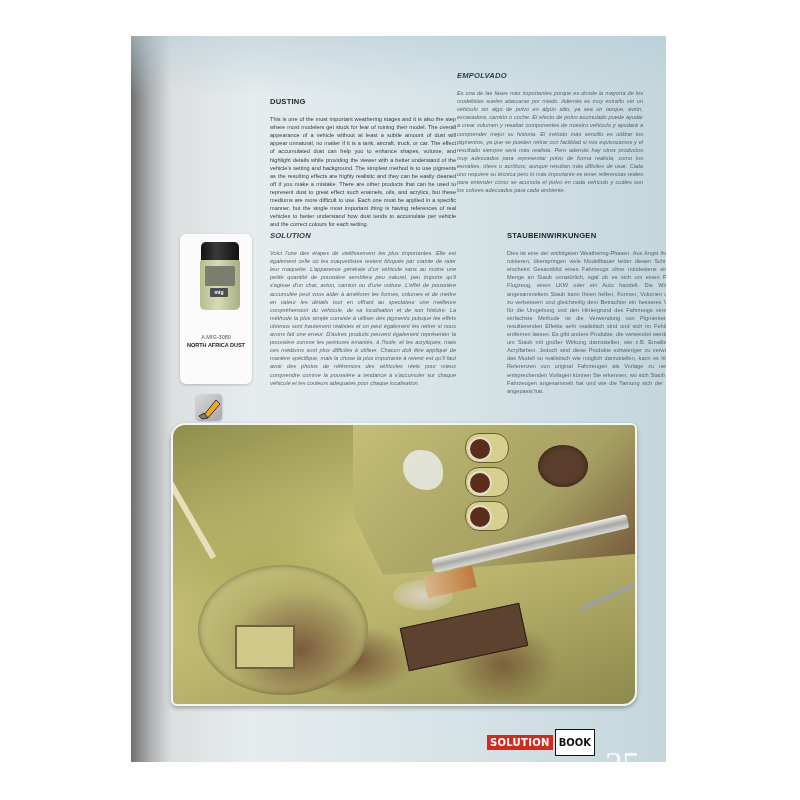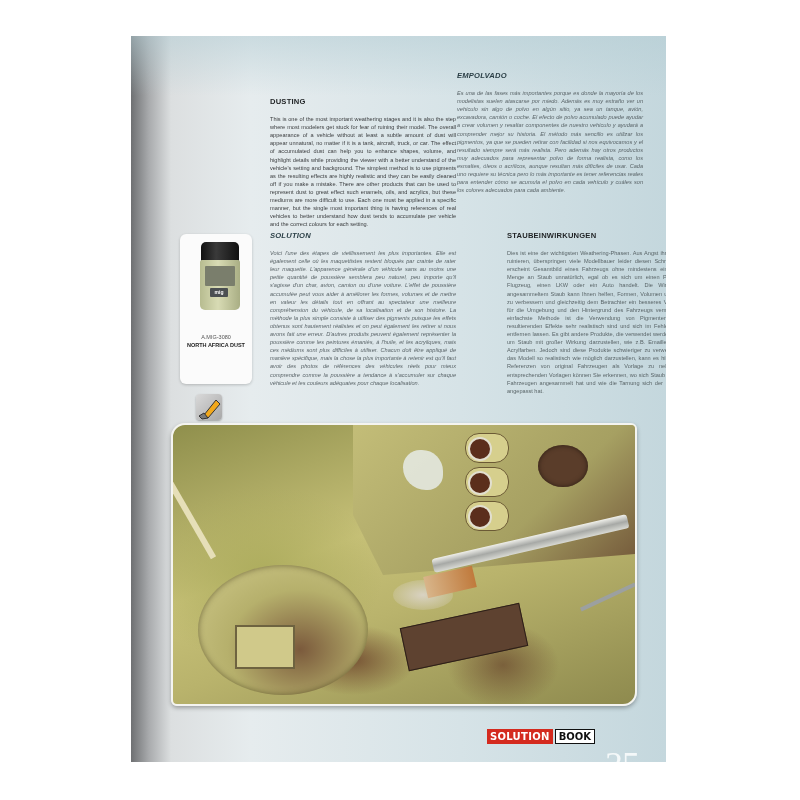--- a/index.html
+++ b/index.html
@@ -110,21 +110,21 @@
       background: linear-gradient(180deg,#efefea,#a7a9a6 50%,#d9dad4); border-radius: 3px; }
     .bristles { left: 252px; top: 146px; width: 50px; height: 22px; transform: rotate(-13deg);
       background: linear-gradient(90deg,#d8b58a,#c07a3c); }
     .dust { left: 220px; top: 155px; width: 60px; height: 30px; border-radius: 50%; background: radial-gradient(ellipse,#d9d2c2,rgba(217,210,194,0)); }
     .plate { left: 230px; top: 190px; width: 120px; height: 42px; transform: rotate(-12deg); background: #5e4230; border: 1px solid #2d2018; }
     .rod { left: 10px; top: 30px; width: 6px; height: 110px; transform: rotate(-30deg); background: #e6dfb8; }
     .tool { left: 405px; top: 170px; width: 60px; height: 4px; transform: rotate(-25deg); background: #9ca0a0; }
 
     .footer-logo { position: absolute; left: 356px; top: 693px; display: flex; align-items: center; }
     .logo-red { background: #d42a1e; color: #fff; font-weight: bold; font-size: 10px; padding: 2px 3px; letter-spacing: 0.3px; font-family: "DejaVu Sans", sans-serif; }
-    .logo-book { background: #fff; color: #111; font-weight: bold; font-size: 10px; padding: 1px 3px; border: 1.5px solid #111; margin-left: 2px; font-family: "DejaVu Sans", sans-serif; }
+    .logo-book { background: #fff; color: #111; font-weight: bold; font-size: 10px; padding: 7px 3px; border: 1.5px solid #111; margin-left: 2px; font-family: "DejaVu Sans", sans-serif; }
     .page-number { position: absolute; left: 474px; top: 708px; font-size: 36px; color: #f4f8f9; font-weight: 200; letter-spacing: -1px; font-family: Liberation Serif, serif; }
   </style>
 </head>
 <body>
 
 <div class="page">
 
 
   <div class="col col-en">
     <h3>DUSTING</h3>

